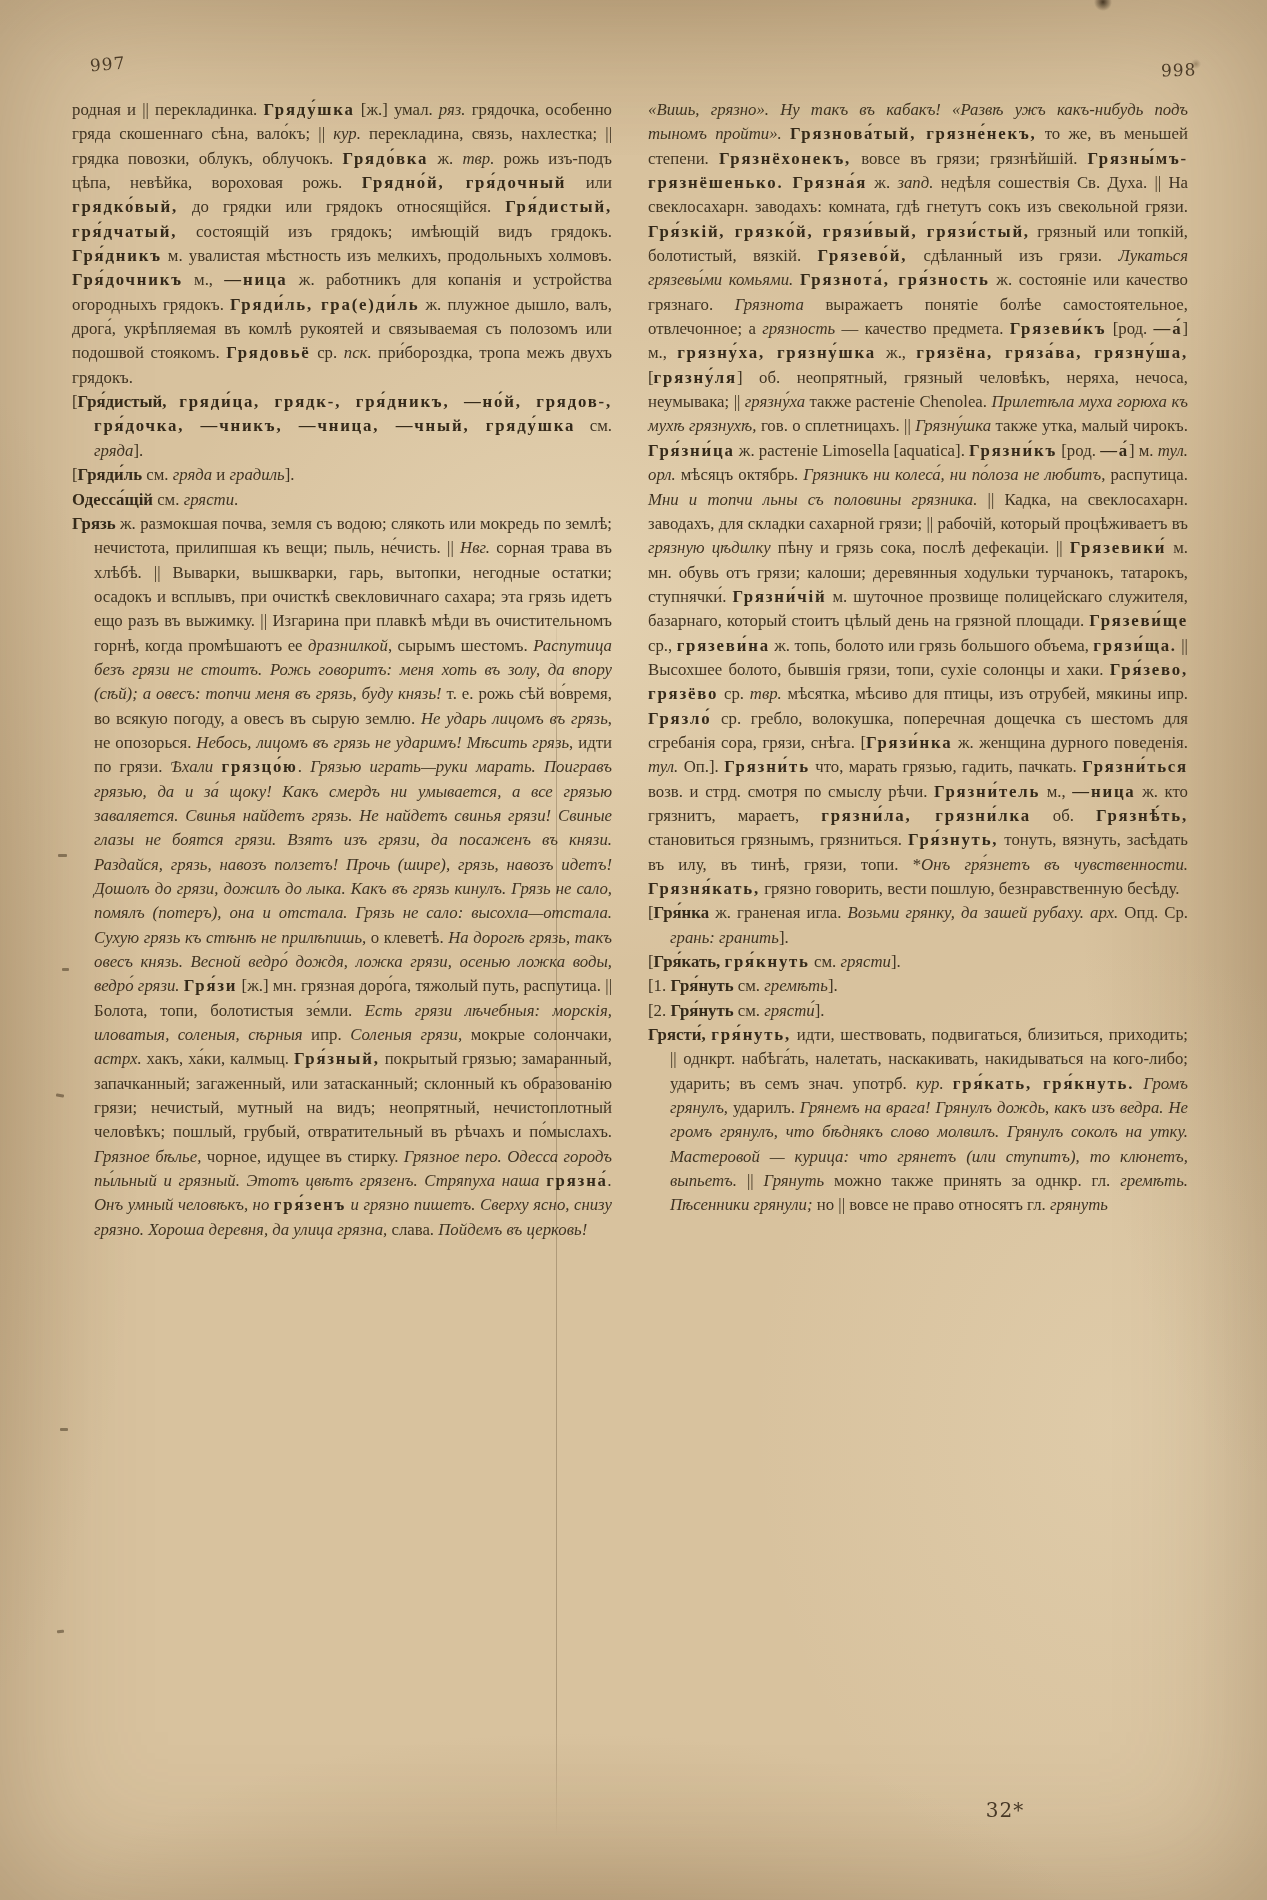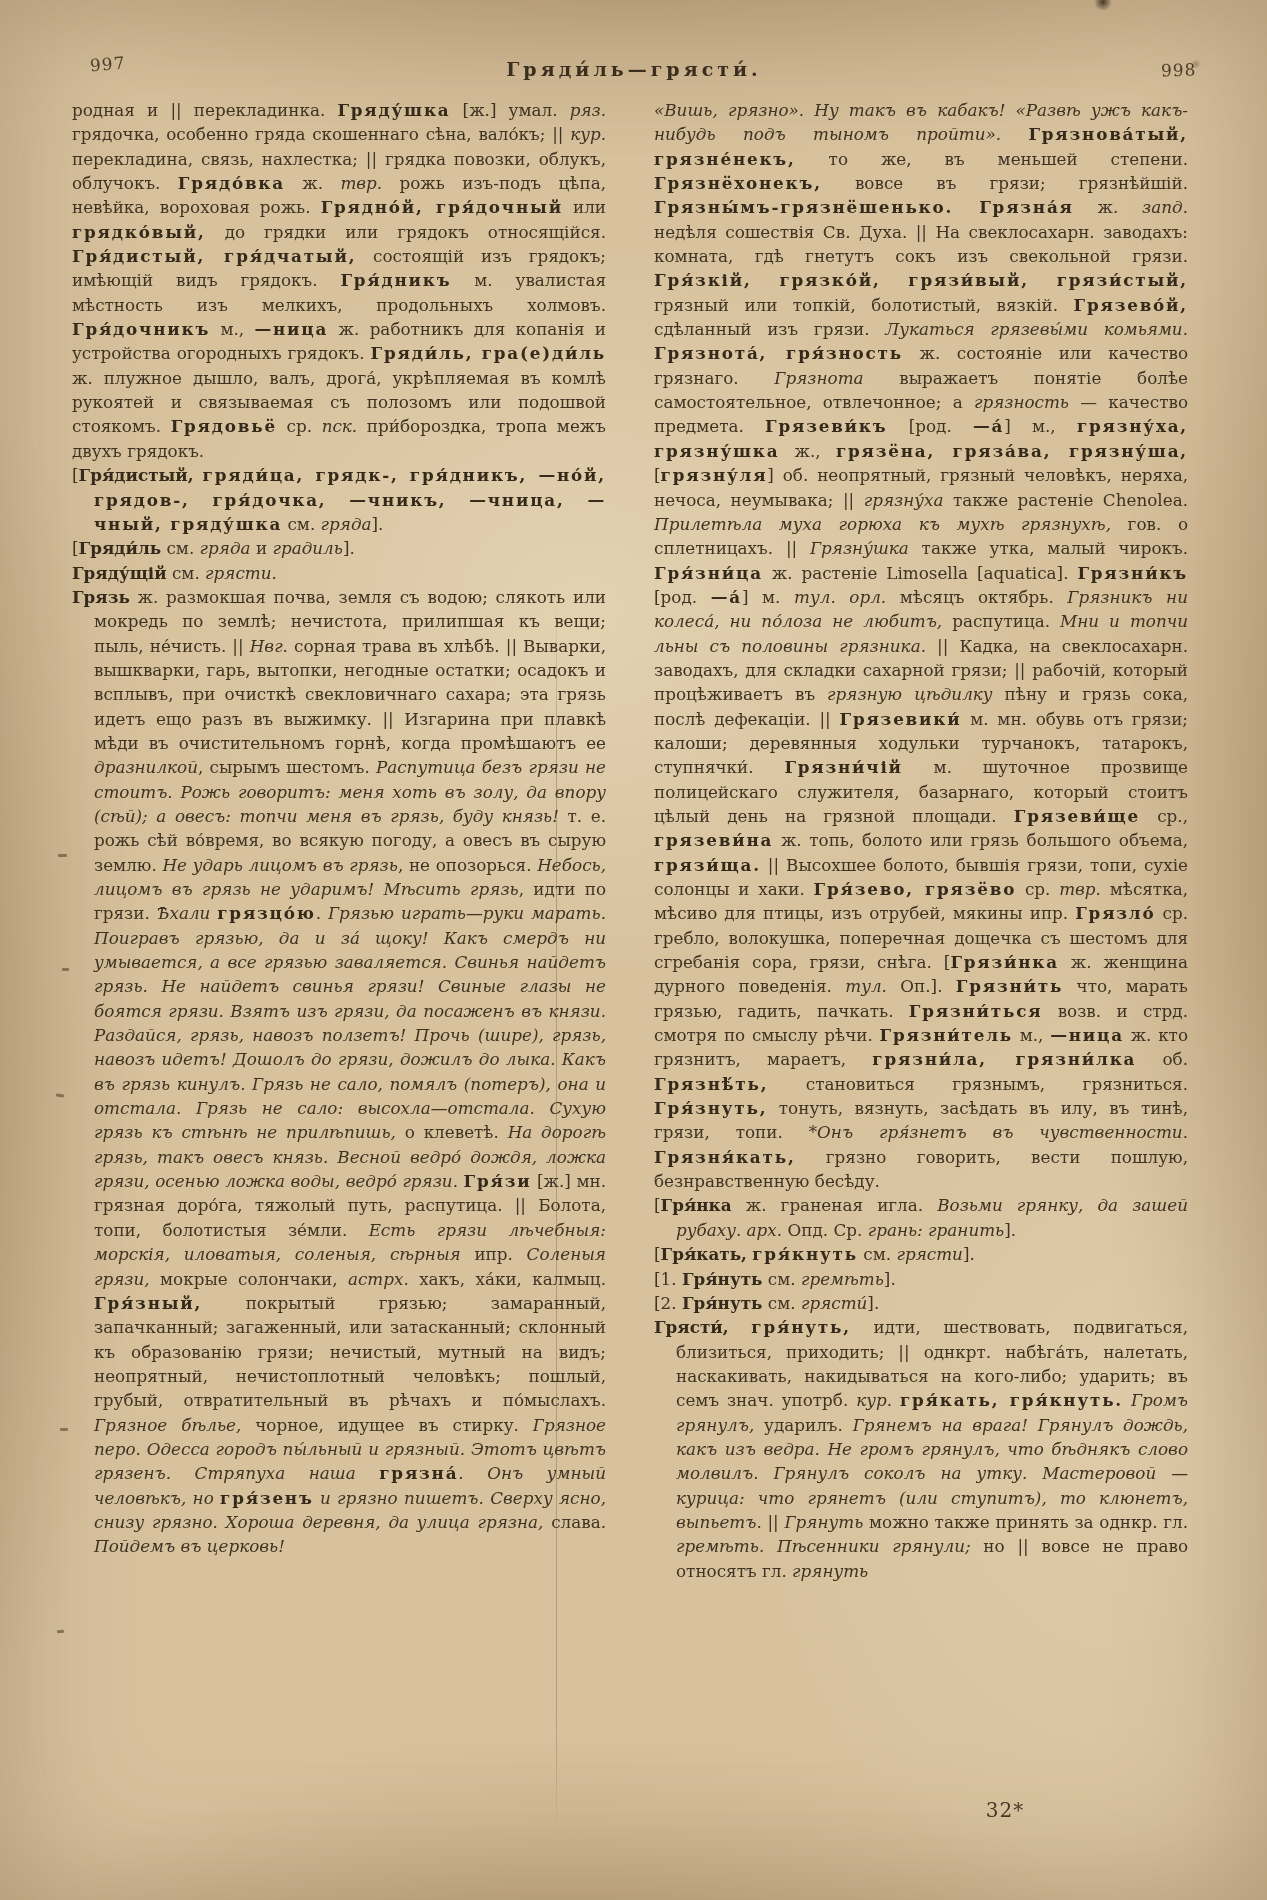--- a/index.html
+++ b/index.html
@@ -32,21 +32,21 @@
     position:absolute;top:4px;font-size:17px;color:#4a3b28;letter-spacing:1px;
   }
   .pgnum.left{left:18px;transform:rotate(-5deg);}
   .pgnum.right{right:0px;top:10px;transform:rotate(-2deg);}
   .running-title{
     position:absolute;left:0;right:0;top:8px;text-align:center;
     font-size:19px;font-weight:600;letter-spacing:4px;color:#3a2e1e;
   }
   .text-block{
     position:absolute;left:72px;top:98px;width:1116px;
-    display:flex;gap:48px;
+    display:flex;gap:36px;font-family:Liberation Serif, serif;
   }
   .column{
     width:540px;
     font-size:16.8px;line-height:24.35px;
     text-align:justify;
     text-rendering:optimizeLegibility;
   }
   .para{margin:0;}
   .para.hang{padding-left:22px;text-indent:-22px;}
   .run-n{}
@@ -69,30 +69,29 @@
   .m4{left:60px;top:1428px;width:8px;height:3px;}
   .m5{left:57px;top:1630px;width:7px;height:3px;transform:rotate(-6deg);}
 </style>
 </head>
 <body>
 
 <div class="page">
 
   <div class="header">
     <span class="pgnum left">997</span>
-    <span class="running-title">Гряди́ль—грясти́.</span>
     <span class="pgnum right">998</span>
   </div>
 
   <div class="text-block">
     <div class="column col-left">
         <p class="para"><span class="run-n">родная и || перекладинка. </span><span class="run-b">Гряду́шка</span><span class="run-n"> [ж.] умал. </span><span class="run-i">ряз.</span><span class="run-n"> грядочка, особенно гряда скошеннаго сѣна, вало́къ; || </span><span class="run-i">кур.</span><span class="run-n"> перекладина, связь, нахлестка; || грядка повозки, облукъ, облучокъ. </span><span class="run-b">Грядо́вка</span><span class="run-n"> ж. </span><span class="run-i">твр.</span><span class="run-n"> рожь изъ-подъ цѣпа, невѣйка, вороховая рожь. </span><span class="run-b">Грядно́й, гря́дочный</span><span class="run-n"> или </span><span class="run-b">грядко́вый,</span><span class="run-n"> до грядки или грядокъ относящійся. </span><span class="run-b">Гря́дистый, гря́дчатый,</span><span class="run-n"> состоящій изъ грядокъ; имѣющій видъ грядокъ. </span><span class="run-b">Гря́дникъ</span><span class="run-n"> м. увалистая мѣстность изъ мелкихъ, продольныхъ холмовъ. </span><span class="run-b">Гря́дочникъ</span><span class="run-n"> м., </span><span class="run-b">—ница</span><span class="run-n"> ж. работникъ для копанія и устройства огородныхъ грядокъ. </span><span class="run-b">Гряди́ль, гра(е)ди́ль</span><span class="run-n"> ж. плужное дышло, валъ, дрога́, укрѣпляемая въ комлѣ рукоятей и связываемая съ полозомъ или подошвой стоякомъ. </span><span class="run-b">Грядовьё</span><span class="run-n"> ср. </span><span class="run-i">пск.</span><span class="run-n"> при́бороздка, тропа межъ двухъ грядокъ.</span></p>
         <p class="para hang"><span class="run-n">[</span><span class="run-h">Гря́дистый,</span><span class="run-n"> </span><span class="run-b">гряди́ца, грядк-, гря́дникъ, —но́й, грядов-, гря́дочка, —чникъ, —чница, —чный, гряду́шка</span><span class="run-n"> см. </span><span class="run-i">гряда</span><span class="run-n">].</span></p>
         <p class="para hang"><span class="run-n">[</span><span class="run-h">Гряди́ль</span><span class="run-n"> см. </span><span class="run-i">гряда</span><span class="run-n"> и </span><span class="run-i">градиль</span><span class="run-n">].</span></p>
-        <p class="para hang"><span class="run-h">Гряду́щій</span><span class="run-n"> см. </span><span class="run-i">грясти</span><span class="run-n">.</span></p>
+        <p class="para hang"><span class="run-h">Одесса́щій</span><span class="run-n"> см. </span><span class="run-i">грясти</span><span class="run-n">.</span></p>
         <p class="para hang"><span class="run-h">Грязь</span><span class="run-n"> ж. размокшая почва, земля съ водою; слякоть или мокредь по землѣ; нечистота, прилипшая къ вещи; пыль, не́чисть. || </span><span class="run-i">Нвг.</span><span class="run-n"> сорная трава въ хлѣбѣ. || Выварки, вышкварки, гарь, вытопки, негодные остатки; осадокъ и всплывъ, при очисткѣ свекловичнаго сахара; эта грязь идетъ ещо разъ въ выжимку. || Изгарина при плавкѣ мѣди въ очистительномъ горнѣ, когда промѣшаютъ ее </span><span class="run-i">дразнилкой</span><span class="run-n">, сырымъ шестомъ. </span><span class="run-i">Распутица безъ грязи не стоитъ. Рожь говоритъ: меня хоть въ золу, да впору (сѣй); а овесъ: топчи меня въ грязь, буду князь!</span><span class="run-n"> т. е. рожь сѣй во́время, во всякую погоду, а овесъ въ сырую землю. </span><span class="run-i">Не ударь лицомъ въ грязь</span><span class="run-n">, не опозорься. </span><span class="run-i">Небось, лицомъ въ грязь не ударимъ! Мѣсить грязь</span><span class="run-n">, идти по грязи. </span><span class="run-i">Ѣхали </span><span class="run-b">грязцо́ю</span><span class="run-n">. </span><span class="run-i">Грязью играть—руки марать. Поигравъ грязью, да и за́ щоку! Какъ смердъ ни умывается, а все грязью заваляется. Свинья найдетъ грязь. Не найдетъ свинья грязи! Свиные глазы не боятся грязи. Взятъ изъ грязи, да посаженъ въ князи. Раздайся, грязь, навозъ ползетъ! Прочь (шире), грязь, навозъ идетъ! Дошолъ до грязи, дожилъ до лыка. Какъ въ грязь кинулъ. Грязь не сало, помялъ (потеръ), она и отстала. Грязь не сало: высохла—отстала. Сухую грязь къ стѣнѣ не прилѣпишь,</span><span class="run-n"> о клеветѣ. </span><span class="run-i">На дорогѣ грязь, такъ овесъ князь. Весной ведро́ дождя, ложка грязи, осенью ложка воды, ведро́ грязи.</span><span class="run-n"> </span><span class="run-b">Гря́зи</span><span class="run-n"> [ж.] мн. грязная доро́га, тяжолый путь, распутица. || Болота, топи, болотистыя зе́мли. </span><span class="run-i">Есть грязи лѣчебныя: морскія, иловатыя, соленыя, сѣрныя</span><span class="run-n"> ипр. </span><span class="run-i">Соленыя грязи,</span><span class="run-n"> мокрые солончаки, </span><span class="run-i">астрх.</span><span class="run-n"> хакъ, ха́ки, калмыц. </span><span class="run-b">Гря́зный,</span><span class="run-n"> покрытый грязью; замаранный, запачканный; загаженный, или затасканный; склонный къ образованію грязи; нечистый, мутный на видъ; неопрятный, нечистоплотный человѣкъ; пошлый, грубый, отвратительный въ рѣчахъ и по́мыслахъ. </span><span class="run-i">Грязное бѣлье,</span><span class="run-n"> чорное, идущее въ стирку. </span><span class="run-i">Грязное перо. Одесса городъ пы́льный и грязный. Этотъ цвѣтъ грязенъ. Стряпуха наша </span><span class="run-b">грязна́</span><span class="run-i">. Онъ умный человѣкъ, но </span><span class="run-b">гря́зенъ</span><span class="run-i"> и грязно пишетъ. Сверху ясно, снизу грязно. Хороша деревня, да улица грязна,</span><span class="run-n"> слава. </span><span class="run-i">Пойдемъ въ церковь!</span></p>
       </div>
     <div class="column col-right">
         <p class="para"><span class="run-i">«Вишь, грязно». Ну такъ въ кабакъ! «Развѣ ужъ какъ-нибудь подъ тыномъ пройти».</span><span class="run-n"> </span><span class="run-b">Грязнова́тый, грязне́некъ,</span><span class="run-n"> то же, въ меньшей степени. </span><span class="run-b">Грязнёхонекъ,</span><span class="run-n"> вовсе въ грязи; грязнѣйшій. </span><span class="run-b">Грязны́мъ-грязнёшенько. Грязна́я</span><span class="run-n"> ж. </span><span class="run-i">запд.</span><span class="run-n"> недѣля сошествія Св. Духа. || На свеклосахарн. заводахъ: комната, гдѣ гнетутъ сокъ изъ свекольной грязи. </span><span class="run-b">Гря́зкій, грязко́й, грязи́вый, грязи́стый,</span><span class="run-n"> грязный или топкій, болотистый, вязкій. </span><span class="run-b">Грязево́й,</span><span class="run-n"> сдѣланный изъ грязи. </span><span class="run-i">Лукаться грязевы́ми комьями.</span><span class="run-n"> </span><span class="run-b">Грязнота́, гря́зность</span><span class="run-n"> ж. состояніе или качество грязнаго. </span><span class="run-i">Грязнота</span><span class="run-n"> выражаетъ понятіе болѣе самостоятельное, отвлечонное; а </span><span class="run-i">грязность</span><span class="run-n"> — качество предмета. </span><span class="run-b">Грязеви́къ</span><span class="run-n"> [род. </span><span class="run-b">—а́</span><span class="run-n">] м., </span><span class="run-b">грязну́ха, грязну́шка</span><span class="run-n"> ж., </span><span class="run-b">грязёна, гряза́ва, грязну́ша,</span><span class="run-n"> [</span><span class="run-b">грязну́ля</span><span class="run-n">] об. неопрятный, грязный человѣкъ, неряха, нечоса, неумывака; || </span><span class="run-i">грязну́ха</span><span class="run-n"> также растеніе Chenolea. </span><span class="run-i">Прилетѣла муха горюха къ мухѣ грязнухѣ,</span><span class="run-n"> гов. о сплетницахъ. || </span><span class="run-i">Грязну́шка</span><span class="run-n"> также утка, малый чирокъ. </span><span class="run-b">Гря́зни́ца</span><span class="run-n"> ж. растеніе Limosella [aquatica]. </span><span class="run-b">Грязни́къ</span><span class="run-n"> [род. </span><span class="run-b">—а́</span><span class="run-n">] м. </span><span class="run-i">тул. орл.</span><span class="run-n"> мѣсяцъ октябрь. </span><span class="run-i">Грязникъ ни колеса́, ни по́лоза не любитъ,</span><span class="run-n"> распутица. </span><span class="run-i">Мни и топчи льны съ половины грязника.</span><span class="run-n"> || Кадка, на свеклосахарн. заводахъ, для складки сахарной грязи; || рабочій, который процѣживаетъ въ </span><span class="run-i">грязную цѣдилку</span><span class="run-n"> пѣну и грязь сока, послѣ дефекаціи. || </span><span class="run-b">Грязевики́</span><span class="run-n"> м. мн. обувь отъ грязи; калоши; деревянныя ходульки турчанокъ, татарокъ, ступнячки́. </span><span class="run-b">Грязни́чій</span><span class="run-n"> м. шуточное прозвище полицейскаго служителя, базарнаго, который стоитъ цѣлый день на грязной площади. </span><span class="run-b">Грязеви́ще</span><span class="run-n"> ср., </span><span class="run-b">грязеви́на</span><span class="run-n"> ж. топь, болото или грязь большого объема, </span><span class="run-b">грязи́ща.</span><span class="run-n"> || Высохшее болото, бывшія грязи, топи, сухіе солонцы и хаки. </span><span class="run-b">Гря́зево, грязёво</span><span class="run-n"> ср. </span><span class="run-i">твр.</span><span class="run-n"> мѣсятка, мѣсиво для птицы, изъ отрубей, мякины ипр. </span><span class="run-b">Грязло́</span><span class="run-n"> ср. гребло, волокушка, поперечная дощечка съ шестомъ для сгребанія сора, грязи, снѣга. [</span><span class="run-b">Грязи́нка</span><span class="run-n"> ж. женщина дурного поведенія. </span><span class="run-i">тул.</span><span class="run-n"> Оп.]. </span><span class="run-b">Грязни́ть</span><span class="run-n"> что, марать грязью, гадить, пачкать. </span><span class="run-b">Грязни́ться</span><span class="run-n"> возв. и стрд. смотря по смыслу рѣчи. </span><span class="run-b">Грязни́тель</span><span class="run-n"> м., </span><span class="run-b">—ница</span><span class="run-n"> ж. кто грязнитъ, мараетъ, </span><span class="run-b">грязни́ла, грязни́лка</span><span class="run-n"> об. </span><span class="run-b">Грязнѣ́ть,</span><span class="run-n"> становиться грязнымъ, грязниться. </span><span class="run-b">Гря́знуть,</span><span class="run-n"> тонуть, вязнуть, засѣдать въ илу, въ тинѣ, грязи, топи. *</span><span class="run-i">Онъ гря́знетъ въ чувственности.</span><span class="run-n"> </span><span class="run-b">Грязня́кать,</span><span class="run-n"> грязно говорить, вести пошлую, безнравственную бесѣду.</span></p>
         <p class="para hang"><span class="run-n">[</span><span class="run-h">Гря́нка</span><span class="run-n"> ж. граненая игла. </span><span class="run-i">Возьми грянку, да зашей рубаху.</span><span class="run-n"> </span><span class="run-i">арх.</span><span class="run-n"> Опд. Ср. </span><span class="run-i">грань: гранить</span><span class="run-n">].</span></p>
         <p class="para hang"><span class="run-n">[</span><span class="run-h">Гря́кать,</span><span class="run-n"> </span><span class="run-b">гря́кнуть</span><span class="run-n"> см. </span><span class="run-i">грясти</span><span class="run-n">].</span></p>
         <p class="para hang"><span class="run-n">[1. </span><span class="run-h">Гря́нуть</span><span class="run-n"> см. </span><span class="run-i">гремѣть</span><span class="run-n">].</span></p>
         <p class="para hang"><span class="run-n">[2. </span><span class="run-h">Гря́нуть</span><span class="run-n"> см. </span><span class="run-i">грясти́</span><span class="run-n">].</span></p>
         <p class="para hang"><span class="run-h">Грясти́,</span><span class="run-n"> </span><span class="run-b">гря́нуть,</span><span class="run-n"> идти, шествовать, подвигаться, близиться, приходить; || однкрт. набѣга́ть, налетать, наскакивать, накидываться на кого-либо; ударить; въ семъ знач. употрб. </span><span class="run-i">кур.</span><span class="run-n"> </span><span class="run-b">гря́кать, гря́кнуть.</span><span class="run-n"> </span><span class="run-i">Громъ грянулъ,</span><span class="run-n"> ударилъ. </span><span class="run-i">Грянемъ на врага! Грянулъ дождь, какъ изъ ведра. Не громъ грянулъ, что бѣднякъ слово молвилъ. Грянулъ соколъ на утку. Мастеровой — курица: что грянетъ (или ступитъ), то клюнетъ, выпьетъ.</span><span class="run-n"> || </span><span class="run-i">Грянуть</span><span class="run-n"> можно также принять за однкр. гл. </span><span class="run-i">гремѣть. Пѣсенники грянули;</span><span class="run-n"> но || вовсе не право относятъ гл. </span><span class="run-i">грянуть</span></p>
       </div>

